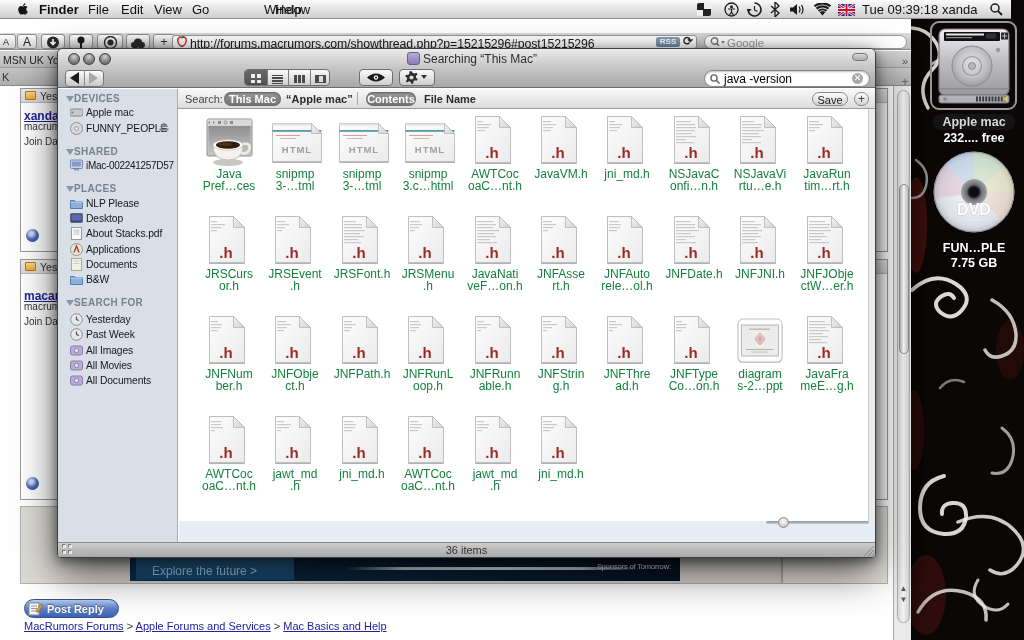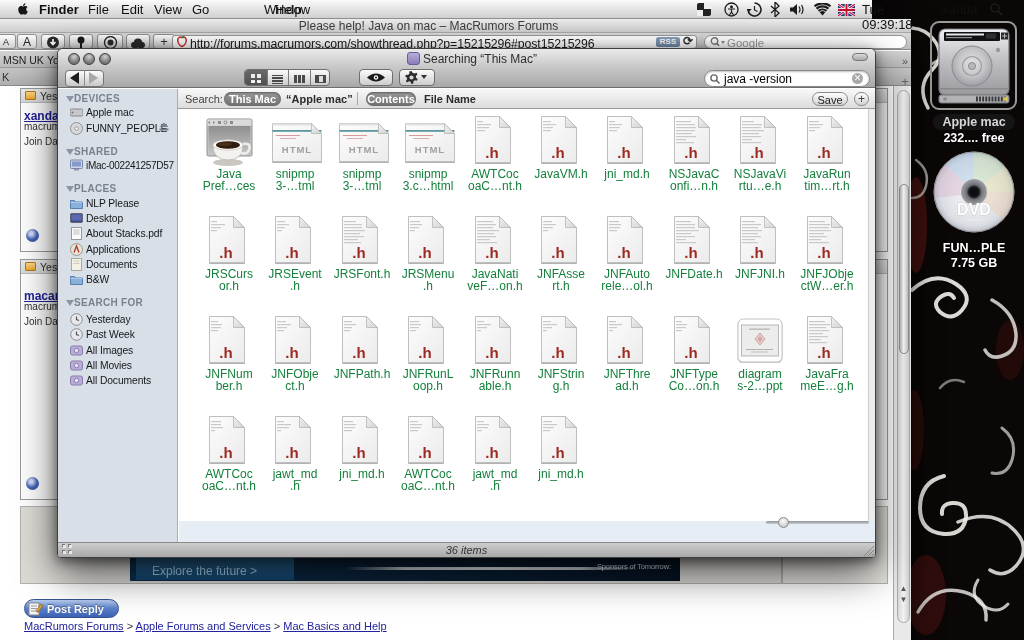--- a/index.html
+++ b/index.html
@@ -1,19 +1,19 @@
 <!DOCTYPE html>
 <html><head><meta charset="utf-8">
 <style>
 *{margin:0;padding:0;box-sizing:border-box;}
 html,body{width:1024px;height:640px;overflow:hidden;}
 body{font-family:"Liberation Sans",sans-serif;position:relative;background:#000;}
 .abs{position:absolute;}
 
-#menubar{left:0;top:0;width:872px;height:19px;background:linear-gradient(#fbfbfb,#e2e2e2 55%,#cfcfcf);border-bottom:1px solid #8f8f8f;z-index:60;font-size:13px;color:#111;}
+#menubar{left:0;top:0;width:1011px;height:19px;background:linear-gradient(#fbfbfb,#e2e2e2 55%,#cfcfcf);border-bottom:1px solid #8f8f8f;z-index:60;font-size:13px;color:#111;}
 #menubar .m{position:absolute;top:2px;}
 #menubar .bold{font-weight:bold;}
 
 #safari{left:0;top:19px;width:911px;height:621px;z-index:10;background:#fff;box-shadow:0 8px 25px rgba(0,0,0,.6);}
 #stitle{left:0;top:0;width:911px;height:14px;background:linear-gradient(#ececec,#cdcdcd);border-bottom:1px solid #a8a8a8;}
 #stitle .t{position:absolute;left:-54px;right:0;top:0px;text-align:center;font-size:12px;color:#3c3c3c;}
 #stoolbar{left:0;top:14px;width:911px;height:17px;background:linear-gradient(#dadada,#bdbdbd);border-bottom:1px solid #8a8a8a;}
 .sbtn{position:absolute;top:1px;height:15px;background:linear-gradient(#fdfdfd,#cfcfcf);border:1px solid #8e8e8e;border-radius:3px;font-size:11px;color:#222;text-align:center;}
 #sbookmarks{left:0;top:32px;width:911px;height:17px;background:linear-gradient(#d3d3d3,#bbb);border-bottom:1px solid #999;font-size:10.5px;color:#222;}
 #stabs{left:0;top:49px;width:911px;height:18px;background:linear-gradient(#c4c4c4,#aeaeae);border-bottom:1px solid #8a8a8a;font-size:11px;color:#333;}
@@ -22,21 +22,21 @@
 .link{color:#22229c;text-decoration:underline;}
 
 #finder{left:57px;top:48px;width:819px;height:510px;z-index:30;border-radius:6px 6px 4px 4px;box-shadow:0 15px 40px rgba(0,0,0,.65),0 3px 12px rgba(0,0,0,.5);background:#fff;border:1px solid #3f3f3f;overflow:hidden;}
 #ftitle{left:0;top:0;width:817px;height:39px;background:linear-gradient(#eaeaea,#c6c6c6 50%,#a8a8a8);border-bottom:1px solid #6e6e6e;}
 .tl{position:absolute;top:4px;width:12px;height:12px;border-radius:50%;border:1px solid #5a5a5a;background:radial-gradient(circle at 50% 28%,#d2d2d2,#848484 55%,#606060);border-color:#3f3f3f;}
 #fscope{left:120px;top:40px;width:697px;height:20px;background:linear-gradient(#f8f8f8,#dcdcdc);border-bottom:1px solid #9a9a9a;font-size:11px;color:#444;}
 .pill{position:absolute;top:3px;height:14px;border-radius:8px;background:linear-gradient(#9a9a9a,#6f6f6f);color:#fff;font-weight:bold;font-size:11px;text-align:center;box-shadow:inset 0 1px 2px rgba(0,0,0,.4);}
 #fsidebar{left:0;top:40px;width:120px;height:453px;background:#d8dfe7;border-right:1px solid #a7adb5;font-size:10.3px;letter-spacing:-.1px;color:#15181c;}
 #fcontent{left:121px;top:60px;width:696px;height:412px;background:#fff;}
 #fstrip{left:121px;top:472px;width:696px;height:21px;background:#e7edf5;}
-#fstatus{left:0;top:493px;width:817px;height:16px;background:linear-gradient(#cdcdcd,#a6a6a6);border-top:1px solid #8a8a8a;font-size:11px;color:#333;text-align:center;font-style:italic;}
+#fstatus{left:0;top:493px;width:817px;height:16px;background:linear-gradient(#cdcdcd,#a6a6a6);border-top:1px solid #8a8a8a;font-size:11px;color:#333;text-align:center;}
 .icolabel{position:absolute;width:66px;text-align:center;font-size:12px;line-height:12.3px;color:#15803d;}
 </style></head><body>
 <svg width="0" height="0" style="position:absolute">
     <defs>
 <linearGradient id="pgrad" x1="0" y1="0" x2="1" y2="1">
         <stop offset="0" stop-color="#fdfdfd"></stop>
         <stop offset="1" stop-color="#ebebeb"></stop>
       </linearGradient>
 <linearGradient id="fgrad" x1="0" y1="0" x2="1" y2="1">
         <stop offset="0" stop-color="#f2f2f2"></stop>
@@ -69,23 +69,20 @@
   <path d="M958 522 q34 -14 56 8 q18 18 2 36 q-12 13 -26 4" stroke-width="3.5" opacity=".85"></path>
   <path d="M918 612 q16 -28 46 -20 q24 7 22 28" stroke-width="3.5" opacity=".8"></path>
   <path d="M1002 428 q16 12 10 32 q-5 16 -20 13" stroke-width="3" opacity=".65"></path>
   <path d="M916 160 q14 10 10 26 q-3 12 -14 12" stroke-width="2.5" opacity=".6"></path>
   <path d="M978 580 q-10 16 6 26 q14 9 24 -2" stroke-width="3" opacity=".8"></path>
   <path d="M940 388 q10 -12 24 -6" stroke-width="2.5" opacity=".5"></path>
  </g>
 </svg>
 </div>
 <div class="abs" id="safari">
-    <div class="abs" id="stitle">
-      <div class="t">Please help! Java on mac – MacRumors Forums</div>
-    </div>
     <div class="abs" id="stoolbar">
       <div class="sbtn" style="left:-4px;width:20px;font-size:9px;line-height:15px;">A</div>
       <div class="sbtn" style="left:17px;width:20px;font-size:12px;line-height:14px;">A</div>
       <div class="sbtn" style="left:41px;width:24px;"><svg width="14" height="13" style="margin-top:1px">
           <circle cx="7" cy="6.5" r="6" fill="#2a2a2a"></circle>
           <path d="M7 3v5 M4.5 6l2.5 2.5L9.5 6" stroke="#fff" stroke-width="1.6" fill="none"></path>
         </svg></div>
       <div class="sbtn" style="left:69px;width:24px;"><svg width="12" height="13" style="margin-top:1px">
           <circle cx="6" cy="4" r="3.5" fill="#1a1a1a"></circle>
           <rect x="5" y="6" width="2" height="6" fill="#1a1a1a"></rect>

